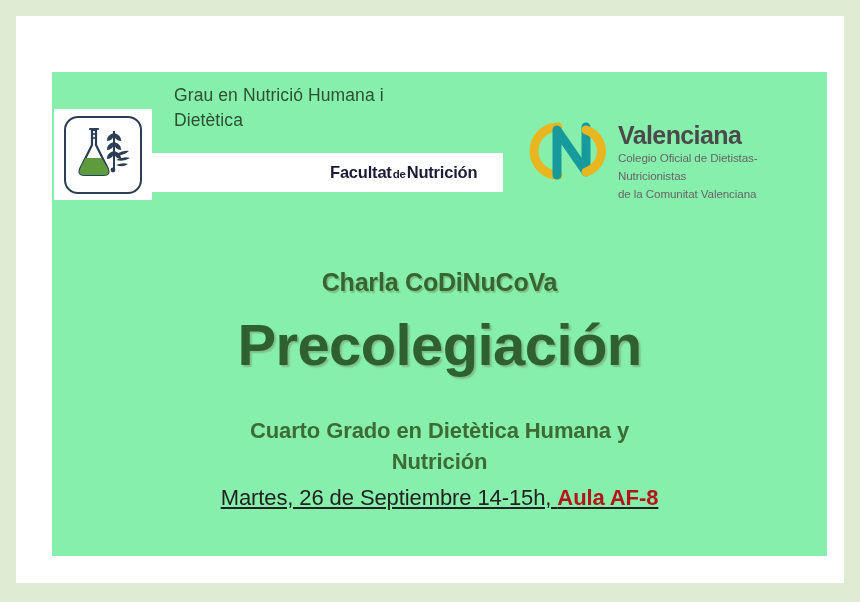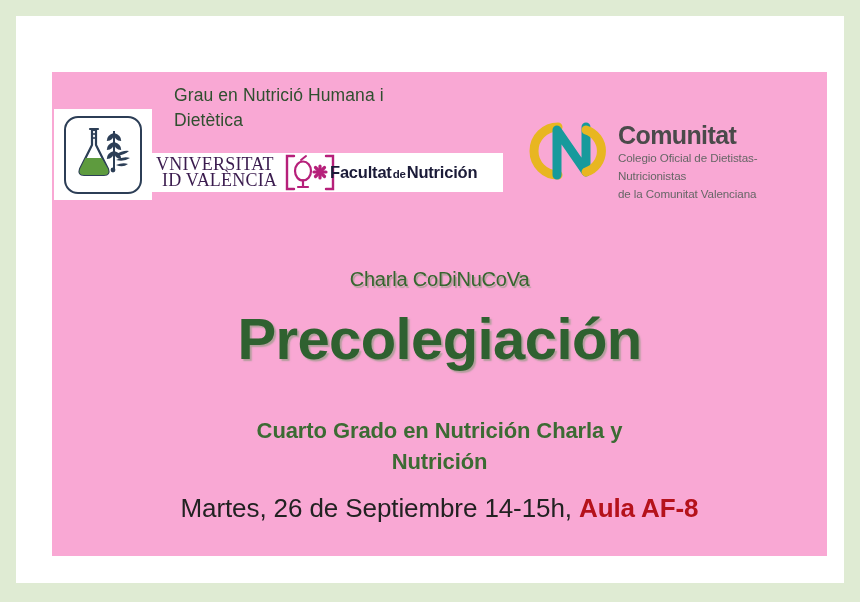--- a/index.html
+++ b/index.html
@@ -31,21 +31,21 @@
     background: #ffffff;
   }
 
   
   .content-panel {
     position: absolute;
     left: 36px;
     top: 56px;
     width: 775px;
     height: 484px;
-    background: #f9a8d4;
+    background: #86efac;
   }
 
   
   .header-zone {
     position: absolute;
     left: 0;
     top: 0;
     width: 775px;
     height: 140px;
   }
@@ -178,22 +178,22 @@
 
   
   .title-block {
     position: absolute;
     left: 0;
     top: 196px;
     width: 775px;
     text-align: center;
   }
   .charla {
-    font-size: 20px;
-    font-weight: normal;
+    font-size: 25px;
+    font-weight: bold;
     color: #36662f;
     letter-spacing: -0.2px;
     text-shadow: 1.5px 1.5px 1px rgba(120,150,110,0.55);
   }
   .preco {
     font-size: 58px;
     font-weight: bold;
     color: #2f6130;
     letter-spacing: -0.6px;
     margin-top: 14px;
@@ -209,24 +209,25 @@
     text-align: center;
   }
   .course {
     font-size: 22px;
     font-weight: bold;
     color: #3c6b33;
     line-height: 31px;
     letter-spacing: -0.1px;
   }
   .when {
-    margin-top: 16px;
-    font-size: 26px;
+    margin-top: 8px;
+    font-size: 22px;
     color: #222222;
     letter-spacing: -0.1px;
+    text-decoration: underline;
   }
   .aula {
     font-weight: bold;
     color: #b5121b;
   }
 </style>
 </head>
 <body>
 
 <div class="slide-root">
@@ -268,73 +269,53 @@
                 <path d="M43 35 q8 -4 14 -2 q-6 4 -14 2 Z"></path>
                 <path d="M43 40 q7 -3 12 -1 q-5 4 -12 1 Z"></path>
                 <circle cx="40" cy="45" r="2.4"></circle>
               </g>
             </svg>
           </div>
         </div>
 
         <div class="uv-strip">
 
-          <div class="uv-logo">
-            <div class="uv-wordmark">
-              <span>VNIVERSITAT</span>
-              <span class="l2">ID VALÈNCIA</span>
-            </div>
-            <svg class="uv-emblem" viewBox="0 0 56 37">
-              <path d="M12 2 L5 2 L5 35 L12 35" fill="none" stroke="#b6207a" stroke-width="2.4" stroke-linecap="round"></path>
-              <path d="M44 2 L51 2 L51 35 L44 35" fill="none" stroke="#b6207a" stroke-width="2.4" stroke-linecap="round"></path>
-              <ellipse cx="21" cy="17" rx="8" ry="9.5" fill="none" stroke="#b6207a" stroke-width="2.2"></ellipse>
-              <path d="M21 26 L21 33" stroke="#b6207a" stroke-width="2.2" stroke-linecap="round"></path>
-              <path d="M16 33 L26 33" stroke="#b6207a" stroke-width="2.2" stroke-linecap="round"></path>
-              <path d="M19 6 L24 2" stroke="#b6207a" stroke-width="2" stroke-linecap="round"></path>
-              <g stroke="#b6207a" stroke-width="3.2" stroke-linecap="round">
-                <path d="M38 12 L38 24"></path>
-                <path d="M32 18 L44 18"></path>
-                <path d="M33.5 13.5 L42.5 22.5"></path>
-                <path d="M42.5 13.5 L33.5 22.5"></path>
-              </g>
-            </svg>
-          </div>
 
           <div class="facultat">
             <span>Facultat</span><span class="small">de</span><span>Nutrición</span>
           </div>
         </div>
 
         <div class="codi-lockup">
           <svg class="codi-mark" viewBox="0 0 90 66">
 
             <path d="M34 9 A24 24 0 1 0 34 57" fill="none" stroke="#e8b621" stroke-width="9" stroke-linecap="round"></path>
 
             <path d="M33 57 L33 12 L62 54 L62 9" fill="none" stroke="#179a9c" stroke-width="9" stroke-linecap="round" stroke-linejoin="round"></path>
 
             <path d="M62 12 A22 22 0 0 1 62 54" fill="none" stroke="#e8b621" stroke-width="9" stroke-linecap="round"></path>
           </svg>
           <div class="codi-text">
-            <div class="codi-name">Comunitat</div>
+            <div class="codi-name">Valenciana</div>
             <div class="codi-sub">
               <div>Colegio Oficial de Dietistas-Nutricionistas</div>
               <div>de la Comunitat Valenciana</div>
             </div>
           </div>
         </div>
       </div>
 
       <div class="title-block">
         <div class="charla">Charla CoDiNuCoVa</div>
         <div class="preco">Precolegiación</div>
       </div>
 
       <div class="info-block">
         <div class="course">
-          <div>Cuarto Grado en Nutrición Charla y</div>
+          <div>Cuarto Grado en Dietètica Humana y</div>
           <div>Nutrición</div>
         </div>
         <div class="when">
           <span>Martes, 26 de Septiembre 14-15h, </span><span class="aula">Aula AF-8</span>
         </div>
       </div>
 
     </div>
   </div>
 </div>

